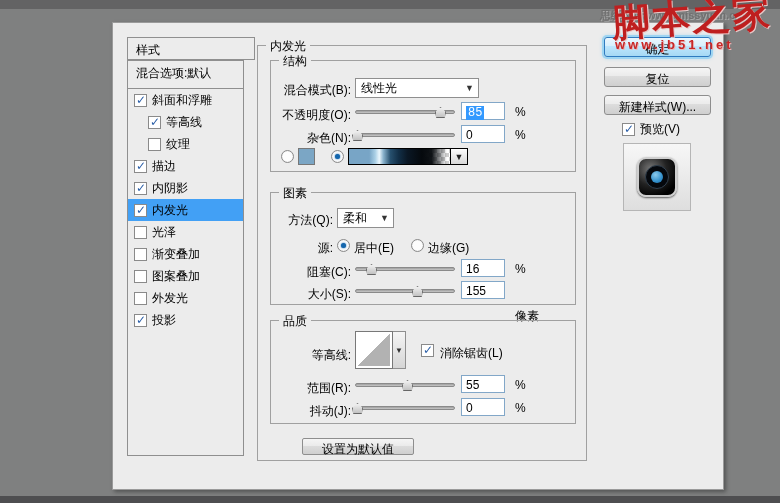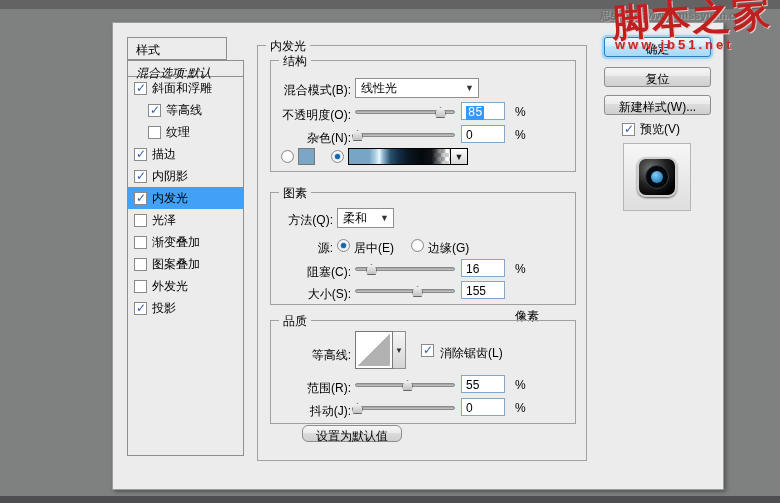--- a/index.html
+++ b/index.html
@@ -21,23 +21,23 @@
   .wm-red-url { position:absolute; left:615px; top:37px; font-size:13px; font-weight:bold;
              color:#c92727; letter-spacing:3px; text-shadow:1px 1px 0 #e8b8b8; }
 
   
   .dialog { position:absolute; left:112px; top:22px; width:612px; height:468px;
             background:#ececec; border:1px solid #9a9a9a; box-shadow:2px 2px 4px rgba(0,0,0,.35); }
 
   .box { border:1px solid #8f8f8f; position:absolute; background:#ececec; }
 
   
-  .styles-header { left:14px; top:14px; width:100px; height:23px; padding:4px 0 0 8px; }
+  .styles-header { left:14px; top:14px; width:128px; height:23px; padding:4px 0 0 8px; }
   .styles-list   { left:14px; top:37px; width:117px; height:396px; }
-  .blending-row  { height:16px; line-height:24px; padding-left:8px; border-bottom:1px solid #8f8f8f; cursor:default;font-style:italic; }
+  .blending-row  { height:28px; line-height:24px; padding-left:8px; border-bottom:1px solid #8f8f8f; cursor:default; }
   .style-row { height:22px; display:flex; align-items:center; padding-left:6px; cursor:default; }
   .style-row.indent { padding-left:20px; }
   .style-row.selected { background:#42a0f5; }
   .style-row span.lab { margin-left:5px; }
 
   .cb { width:13px; height:13px; background:#fff; border:1px solid #8a8a8a; display:inline-block;
         position:relative; flex:0 0 13px; }
   .cb.checked::after { content:"✓"; position:absolute; left:1px; top:-2px; font-size:12px;
         font-weight:bold; color:#2b5fa8; }
 
@@ -284,21 +284,21 @@
       <div class="slider" style="left:84px; top:80px;">
         <div class="track"></div>
         <div class="thumb" style="left: calc(2% - 5px);"></div>
       </div>
       <div class="field" style="left:190px; top:77px;">
         <span>0</span>
       </div>
       <span class="unit" style="left:244px; top:80px;">%</span>
     </div>
 
-    <div class="btn small" style="left:44px; top:379px; width:100px;border-radius:6px;">设置为默认值</div>
+    <div class="btn small" style="left:44px; top:392px; width:112px;">设置为默认值</div>
   </div>
 
   <div class="btn primary" style="left:491px; top:14px; width:107px;">确定</div>
   <div class="btn" style="left:491px; top:44px; width:107px;">复位</div>
   <div class="btn" style="left:491px; top:72px; width:107px;">新建样式(W)...</div>
 
   <div class="preview-check" style="left:509px; top:98px;">
     <span class="cb checked"></span>
     <span>预览(V)</span>
   </div>

